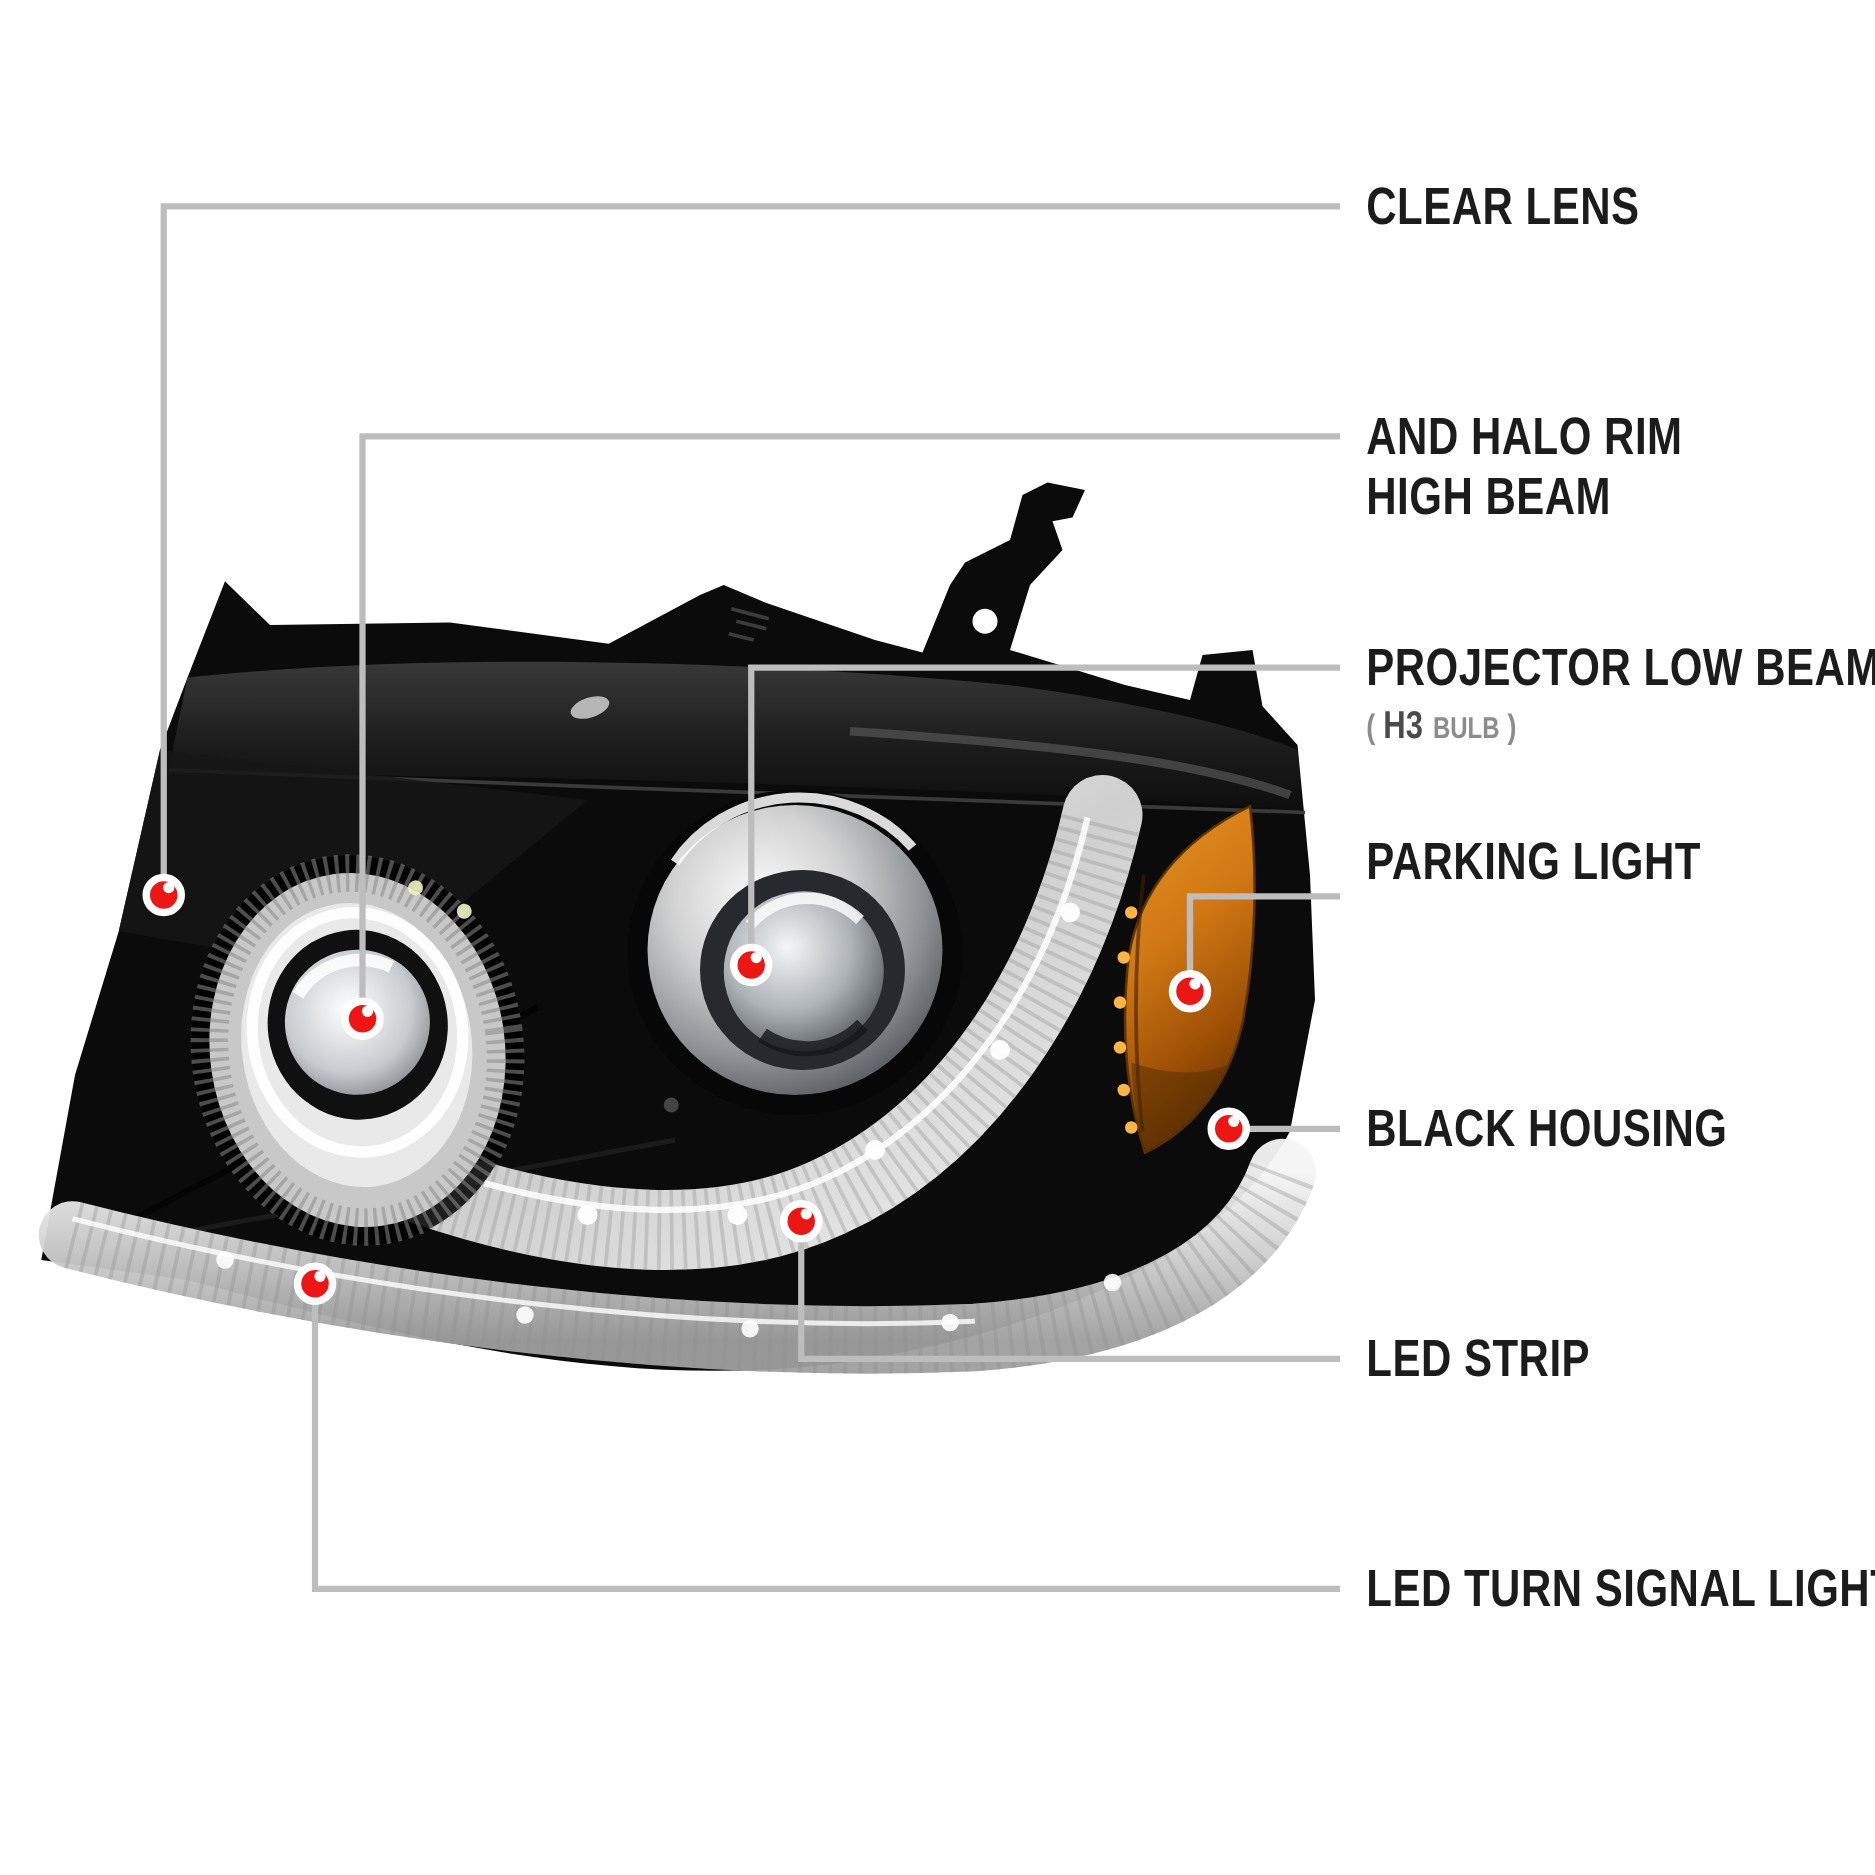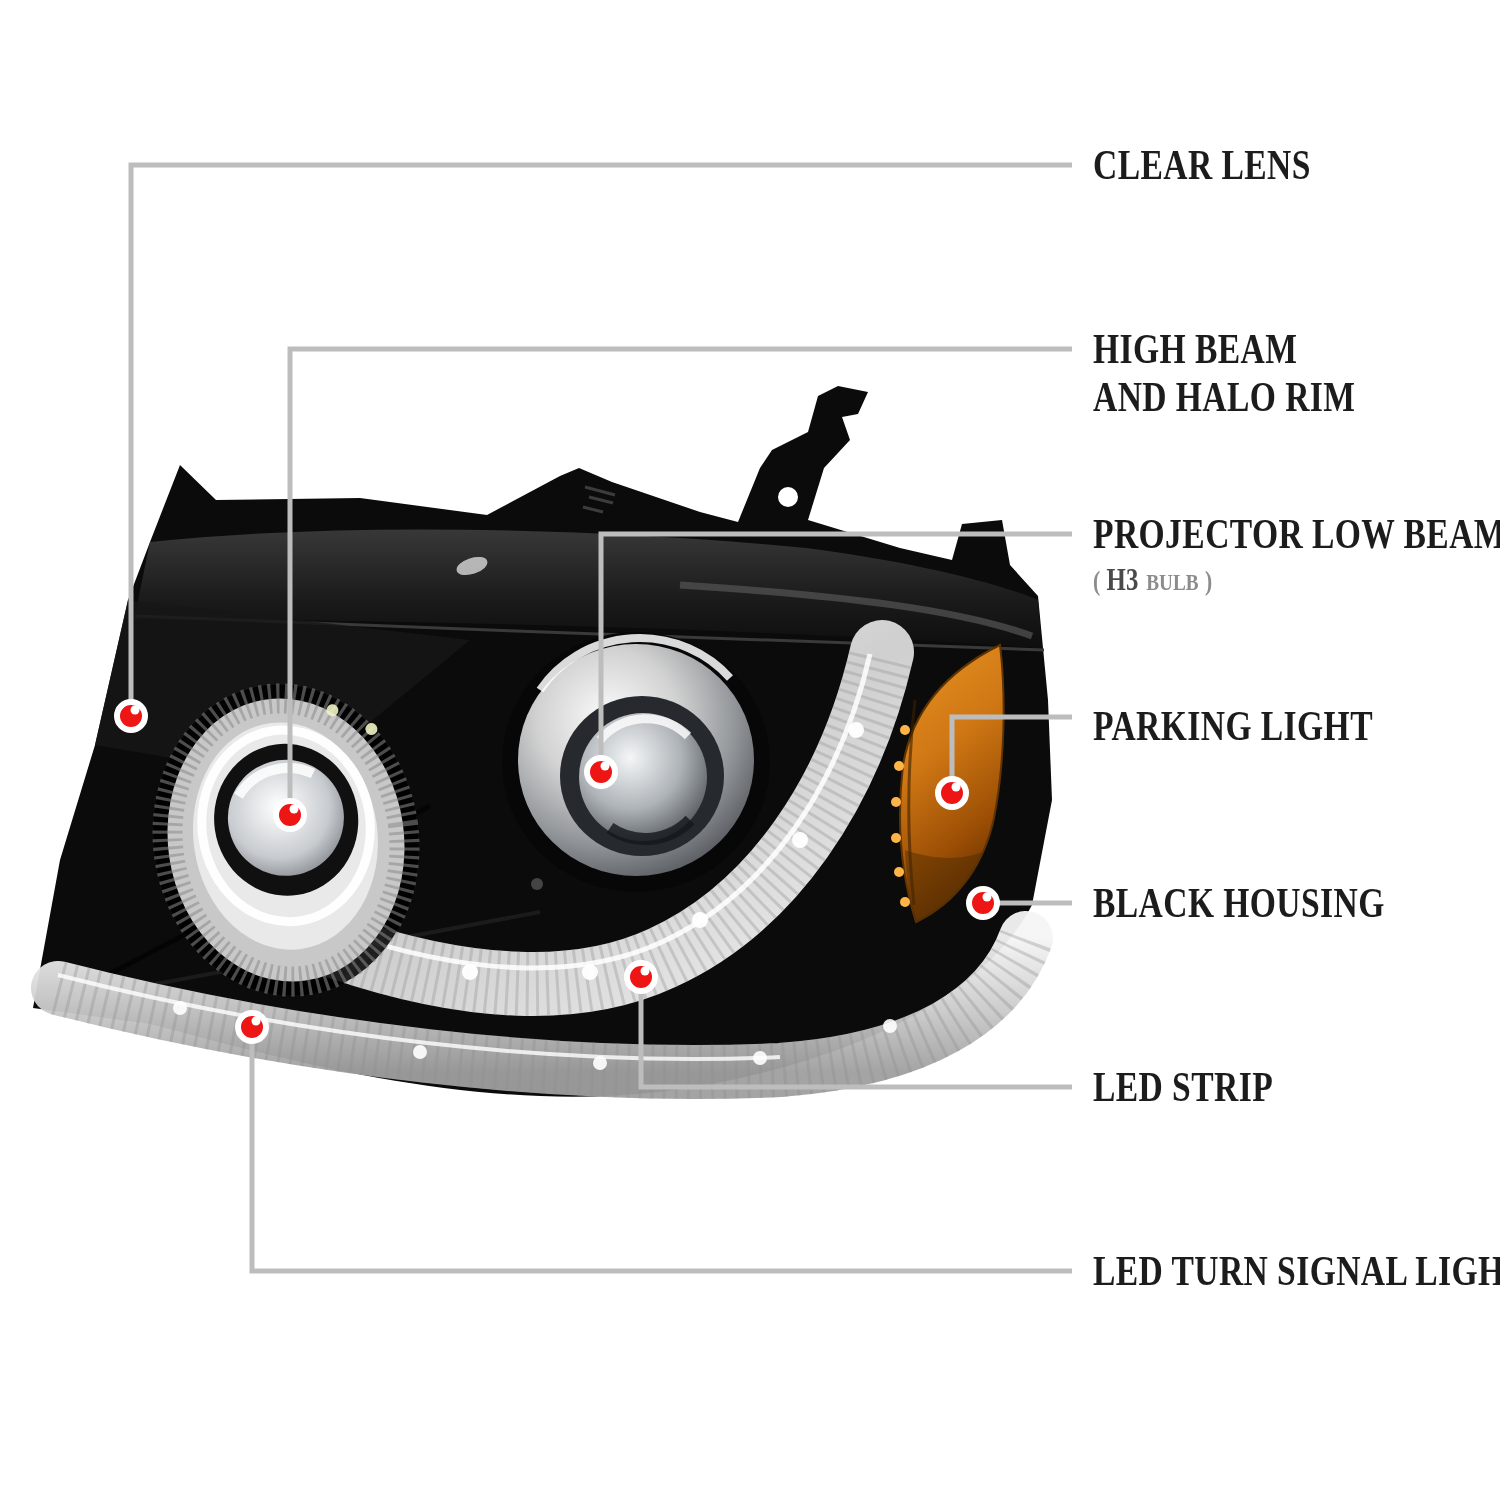--- a/index.html
+++ b/index.html
@@ -1,17 +1,17 @@
 <!DOCTYPE html>
 <html><head>
 <meta charset="utf-8">
 <style>
   html,body{margin:0;padding:0;background:#ffffff;}
   #stage{position:relative;width:1500px;height:1464px;background:#ffffff;overflow:hidden;
-         font-family:Liberation Serif, serif;}
+         font-family:Liberation Sans, sans-serif;}
   #art{position:absolute;left:0;top:0;}
   .callout-label{position:absolute;left:1093px;color:#1a1a1a;}
   .squeeze{display:inline-block;transform:scaleX(0.8);transform-origin:left top;white-space:nowrap;}
   .label-main{font-weight:700;font-size:42px;line-height:48px;letter-spacing:0.5px;color:#1c1c1c;}
   .label-sub{margin-top:2px;font-weight:700;line-height:40px;white-space:nowrap;}
   .label-sub .paren{color:#8c8c8c;font-size:27px;font-weight:700;}
   .label-sub .bulb{color:#4a4a4a;font-size:31px;font-weight:700;margin:0 10px 0 8px;}
   .label-sub .word{color:#8c8c8c;font-size:24px;font-weight:700;margin-right:8px;}
 </style>
 </head>
@@ -185,30 +185,30 @@
         <circle cx="256" cy="1021" r="4.5" fill="#ffffff"></circle>
       </g>
     </g>
   </svg>
 
   <div class="callout-label" style="top:141px">
     <div class="label-main"><span class="squeeze">CLEAR LENS</span></div>
   </div>
 
   <div class="callout-label" style="top:325px">
+    <div class="label-main"><span class="squeeze">AND HALO RIM</span></div>
     <div class="label-main"><span class="squeeze">HIGH BEAM</span></div>
-    <div class="label-main"><span class="squeeze">AND HALO RIM</span></div>
   </div>
 
   <div class="callout-label" style="top:510px">
     <div class="label-main"><span class="squeeze">PROJECTOR LOW BEAM</span></div>
     <div class="label-sub"><span class="squeeze"><span class="paren">(</span><span class="bulb">H3</span><span class="word">BULB</span><span class="paren">)</span></span></div>
   </div>
 
-  <div class="callout-label" style="top:702px">
+  <div class="callout-label" style="top:665px">
     <div class="label-main"><span class="squeeze">PARKING LIGHT</span></div>
   </div>
 
   <div class="callout-label" style="top:879px">
     <div class="label-main"><span class="squeeze">BLACK HOUSING</span></div>
   </div>
 
   <div class="callout-label" style="top:1063px">
     <div class="label-main"><span class="squeeze">LED STRIP</span></div>
   </div>

